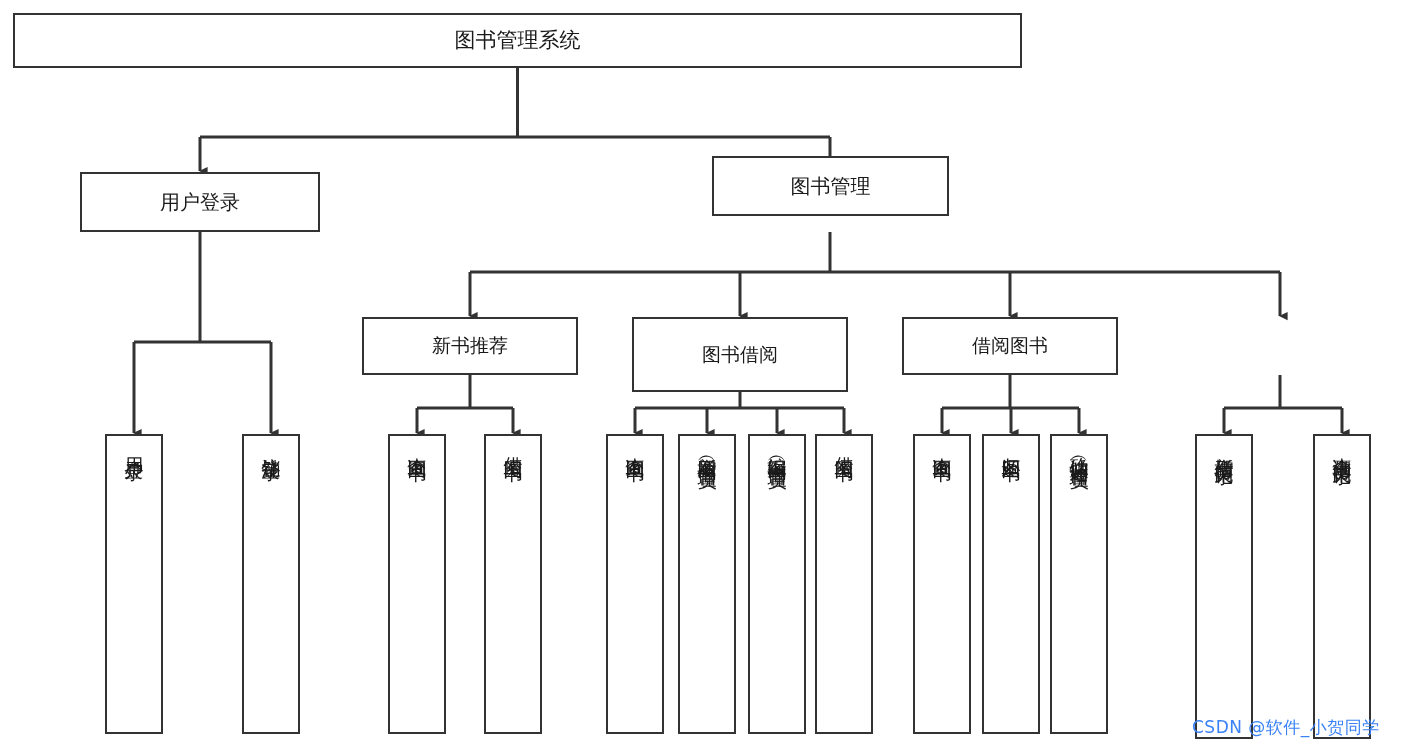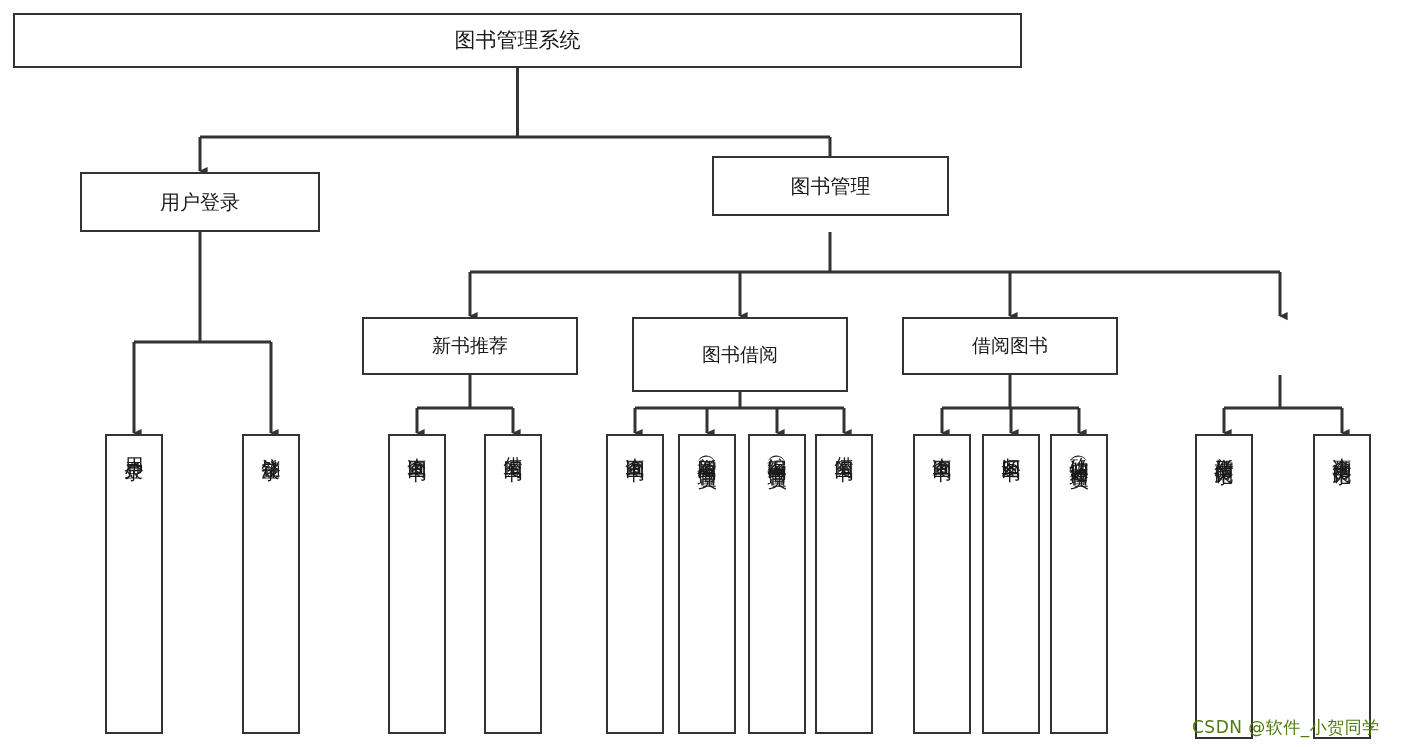--- a/index.html
+++ b/index.html
@@ -62,21 +62,21 @@
   }
   .htext {
     display: block;
     white-space: nowrap;
   }
   #watermark {
     position: absolute;
     left: 1192px;
     top: 716px;
     font-size: 17px;
-    color: #4d7c0f;
+    color: #3b82f6;
     white-space: nowrap;
     letter-spacing: 0.5px;
   }
 </style>
 </head>
 <body>
 
 <div id="diagram-root">
   <svg id="edges-layer" width="1405" height="747" viewBox="0 0 1405 747" xmlns="http://www.w3.org/2000/svg">
     <defs>

